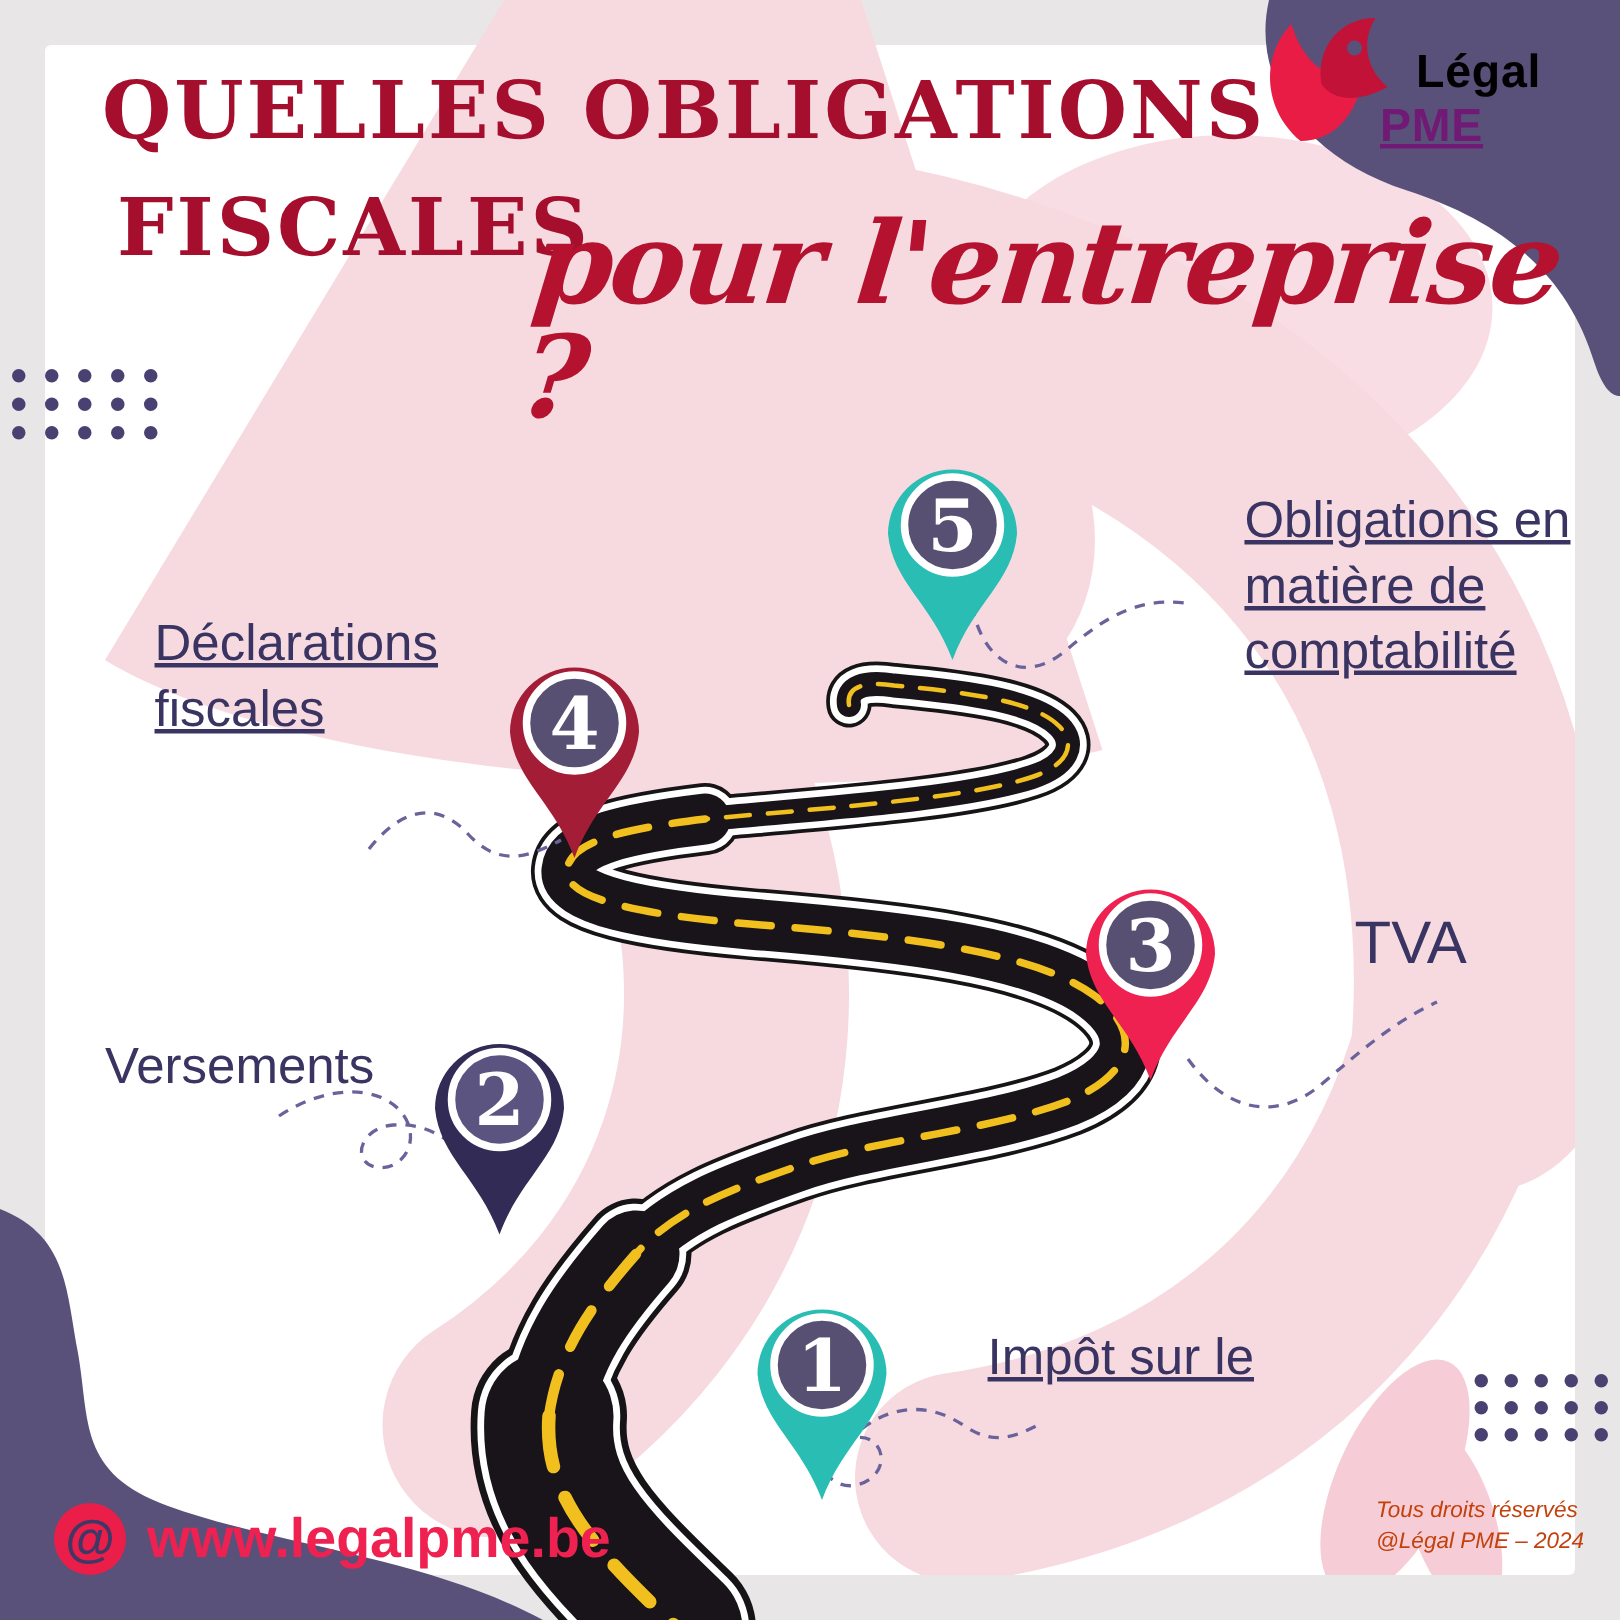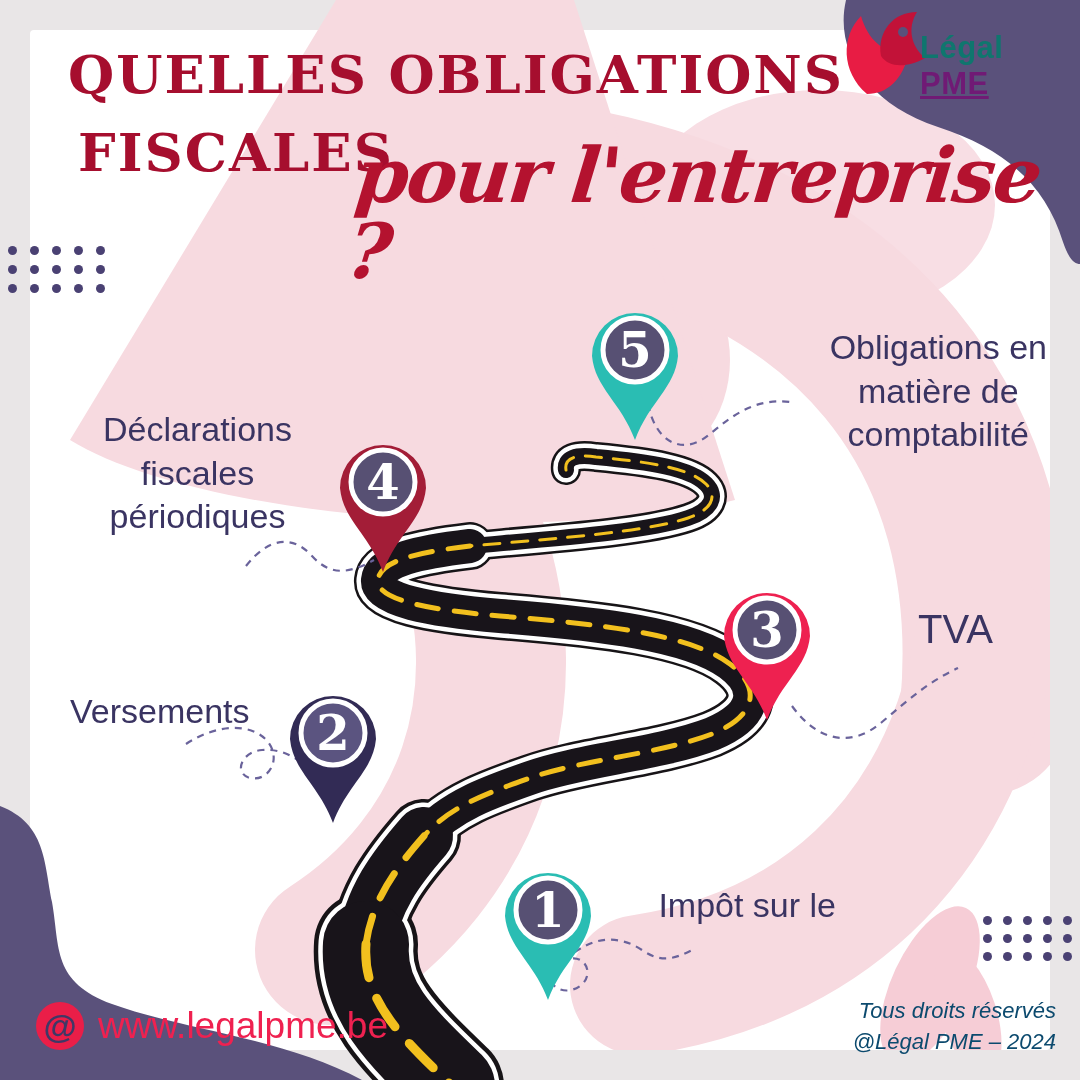--- a/index.html
+++ b/index.html
@@ -10,38 +10,38 @@
 
   .title1,.title2{position:absolute;color:#a60e2e;font-family:"DejaVu Serif","Liberation Serif",serif;
         font-weight:bold;font-size:53px;letter-spacing:2px;line-height:1;}
   .title1{left:68px;top:48px;}
   .title2{left:78px;top:126px;}
   .titleScript{position:absolute;left:352px;top:138px;color:#b4122f;
         font-family:"DejaVu Serif","Liberation Serif",serif;font-style:italic;font-weight:bold;
         font-size:76px;letter-spacing:-2px;line-height:1;transform:skewX(-6deg);}
 
   .pinlabel{position:absolute;color:#3a3462;font-size:34px;line-height:1.28;}
-  .pinlabel.r{text-align:center;}
+  .pinlabel.r{text-align:left;text-decoration:underline;}
   .label-5{right:33px;top:326px;}
   .label-4{right:788px;top:408px;}
-  .label-3{left:903px;top:604px;font-size:40px;padding-left:15px;}
+  .label-3{left:903px;top:604px;font-size:40px;}
   .label-2{left:36px;top:690px;margin-left:34px;}
   .label-1{right:244px;top:884px;}
 
   .logoText{position:absolute;left:920px;top:30px;font-size:31px;font-weight:bold;letter-spacing:.5px;}
-  .logoText .w1{color:#0f766e;}
+  .logoText .w1{color:#000000;margin-left:24px;}
   .logoText .w2{color:#701a75;text-decoration:underline;}
 
   .website{position:absolute;left:36px;top:1002px;display:flex;align-items:center;gap:14px;}
   .atCircle{width:48px;height:48px;border-radius:50%;background:#ea1e48;color:#3f3866;
         display:flex;align-items:center;justify-content:center;font-size:34px;font-weight:bold;}
-  .webText{color:#ef2150;font-size:37px;}
-
-  .copyright{position:absolute;right:24px;top:996px;text-align:right;color:#0c4a6e;
-        font-style:italic;font-size:22px;line-height:1.4;}
+  .webText{color:#ef2150;font-size:37px;font-weight:bold;}
+
+  .copyright{position:absolute;right:24px;top:996px;color:#c2410c;
+        font-style:italic;font-size:15px;line-height:1.4;}
 
   .dots{position:absolute;display:grid;grid-template-columns:repeat(5,9px);}
   .dots span{width:9px;height:9px;border-radius:50%;background:#4a4173;}
   .dots-tl{left:8px;top:246px;column-gap:13px;row-gap:10px;}
   .dots-br{left:983px;top:916px;column-gap:11px;row-gap:9px;}
 </style>
 </head>
 <body>
 
 <div class="canvas">
@@ -137,21 +137,20 @@
   <div class="titleScript">pour l'entreprise ?</div>
 
   <div class="pinlabel r label-5">
     <div>Obligations en</div>
     <div>matière de</div>
     <div>comptabilité</div>
   </div>
   <div class="pinlabel r label-4">
     <div>Déclarations</div>
     <div>fiscales</div>
-    <div>périodiques</div>
   </div>
   <div class="pinlabel label-3">
     <div>TVA</div>
   </div>
   <div class="pinlabel label-2">
     <div>Versements</div>
   </div>
   <div class="pinlabel r label-1">
     <div>Impôt sur le</div>
   </div>

